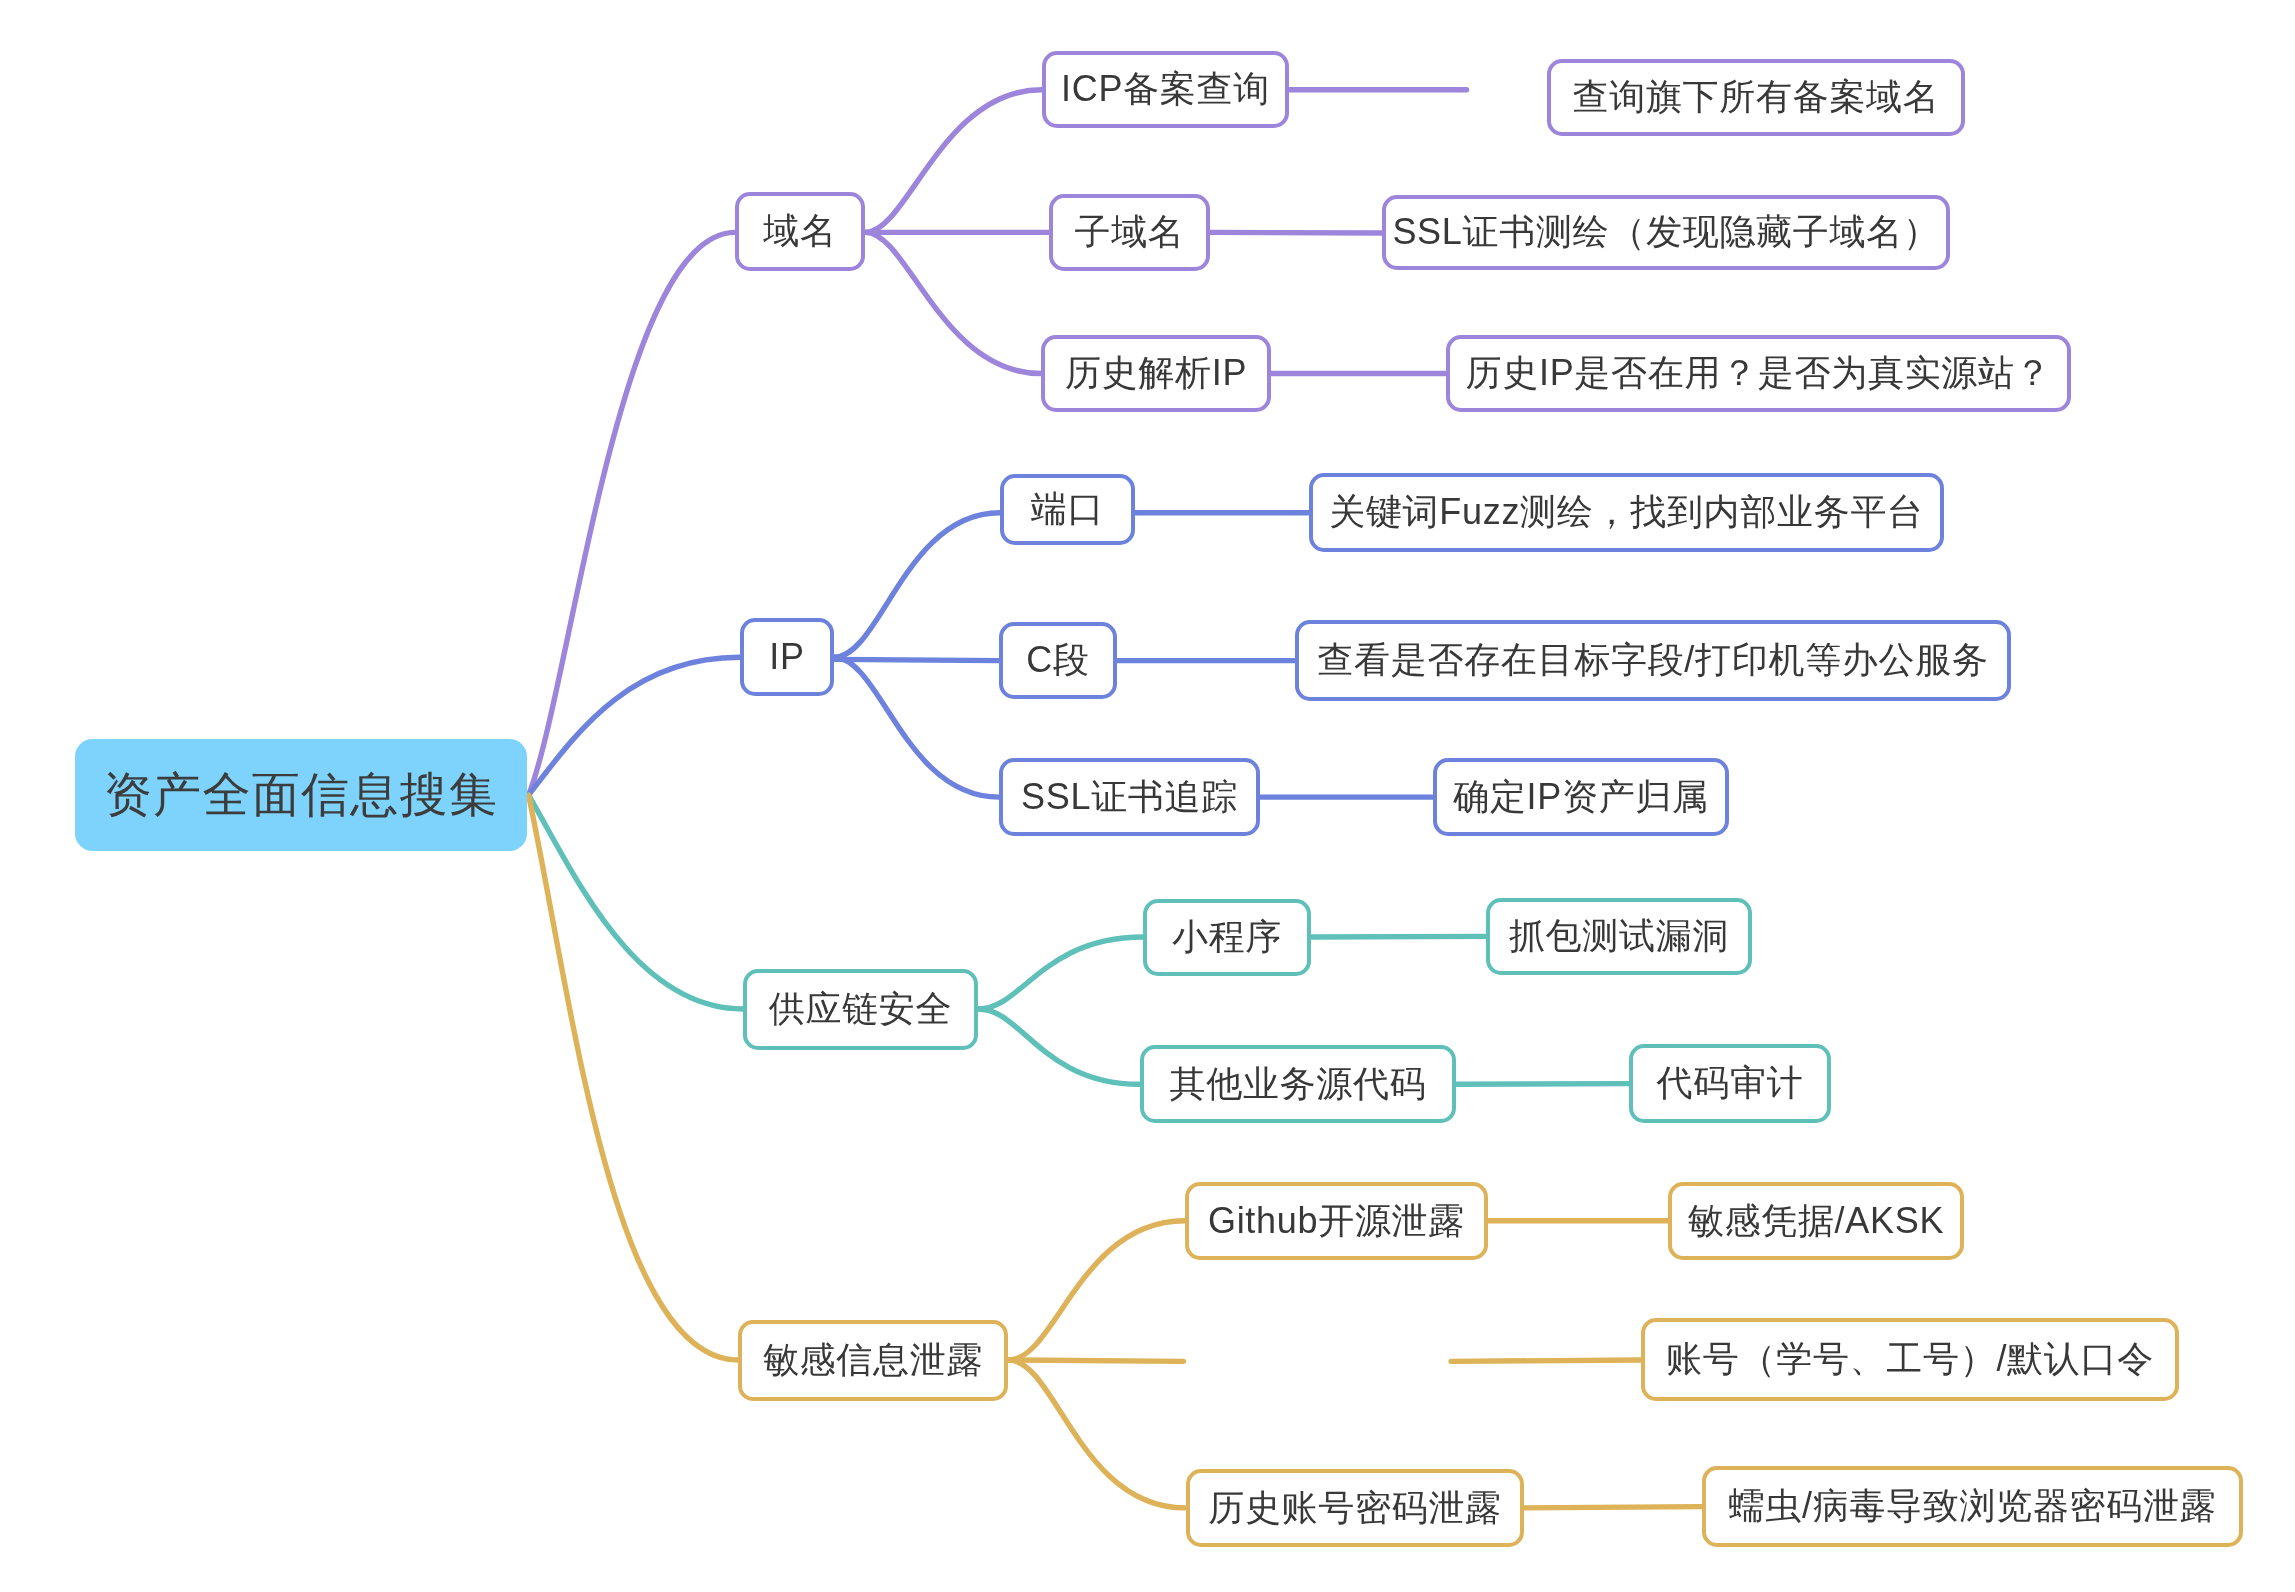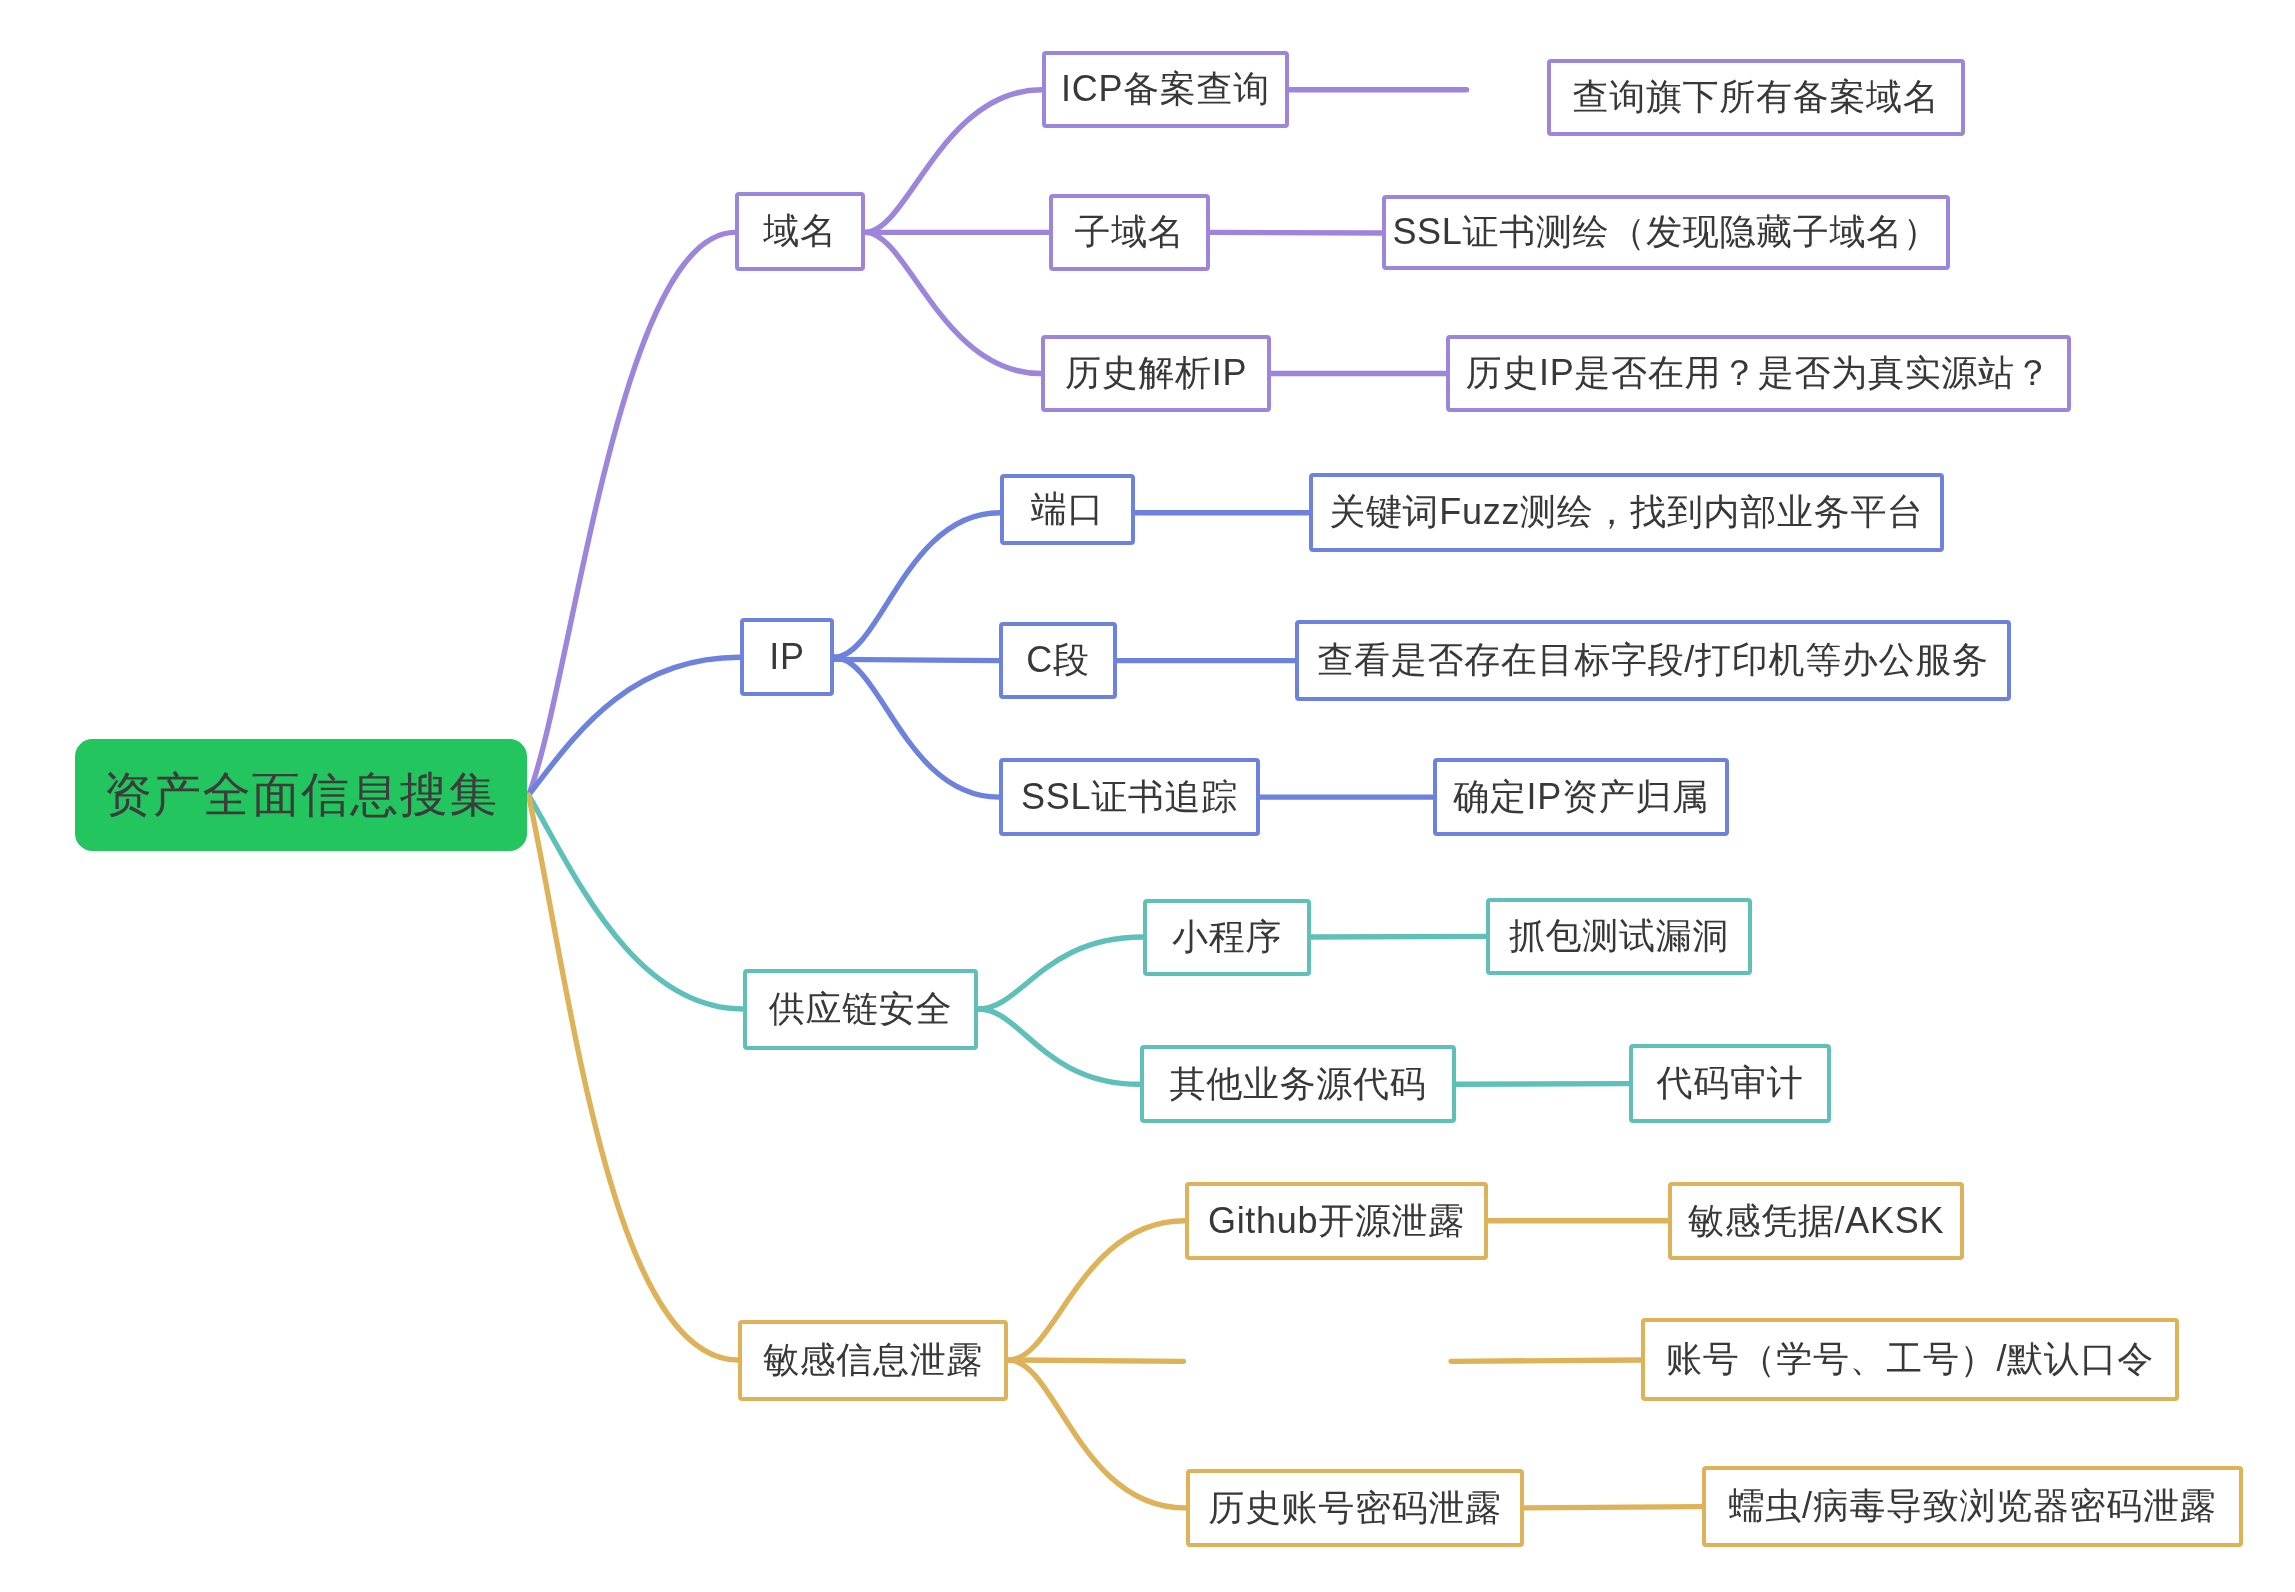--- a/index.html
+++ b/index.html
@@ -10,21 +10,21 @@
     font-family:"Liberation Sans","DejaVu Sans",sans-serif;
     overflow:hidden;
   }
   #wires{position:absolute;left:0;top:0;width:2295px;height:1593px;}
   #wires path{fill:none;stroke-width:8;stroke-linecap:round;}
   .node{
     position:absolute;
     box-sizing:border-box;
     background:#ffffff;
     border:4px solid #ec4899;
-    border-radius:4px;
+    border-radius:15px;
     display:flex;align-items:center;justify-content:center;
     font-size:36px;color:#383838;
     white-space:nowrap;
     letter-spacing:0.7px;
   }
   .root{
     border:none;
     border-radius:17.5px;
     font-size:48px;color:#3c3c3c;
     letter-spacing:1.3px;
@@ -69,21 +69,21 @@
       <path d="M 786 1182 C 850 1480, 910 2022, 1098 2022" stroke="#ddb258"></path>
       <path d="M 1500 2022 C 1570 2022, 1605 1815, 1762 1815" stroke="#ddb258"></path>
       <path d="M 1500 2022 L 1760 2024" stroke="#ddb258"></path>
       <path d="M 1500 2022 C 1570 2022, 1605 2242, 1763 2242" stroke="#ddb258"></path>
       <path d="M 2212 1815 L 2480 1815" stroke="#ddb258"></path>
       <path d="M 2158 2024 L 2440 2022" stroke="#ddb258"></path>
       <path d="M 2265 2242 L 2530 2240" stroke="#ddb258"></path>
     </g>
   </svg>
 
-  <div class="node root" style="left: 75px; top: 739px; width: 452px; height: 112px; background-color: #22c55e;">资产全面信息搜集</div>
+  <div class="node root" style="left: 75px; top: 739px; width: 452px; height: 112px; background-color: #7dd3fc;">资产全面信息搜集</div>
 
   <div class="node" style="left: 735px; top: 192px; width: 130px; height: 79px; border-color: rgb(157, 133, 219);">域名</div>
   <div class="node" style="left: 1042px; top: 51px; width: 247px; height: 77px; border-color: rgb(157, 133, 219);">ICP备案查询</div>
   <div class="node" style="left: 1547px; top: 51px; width: 418px; height: 77px; border-color: rgb(157, 133, 219); margin-top: 8px;">查询旗下所有备案域名</div>
   <div class="node" style="left: 1049px; top: 194px; width: 161px; height: 77px; border-color: rgb(157, 133, 219);">子域名</div>
   <div class="node" style="left: 1382px; top: 195px; width: 568px; height: 75px; border-color: rgb(157, 133, 219);">SSL证书测绘（发现隐藏子域名）</div>
   <div class="node" style="left: 1041px; top: 335px; width: 230px; height: 77px; border-color: rgb(157, 133, 219);">历史解析IP</div>
   <div class="node" style="left: 1446px; top: 335px; width: 625px; height: 77px; border-color: rgb(157, 133, 219);">历史IP是否在用？是否为真实源站？</div>
 
   <div class="node" style="left: 740px; top: 618px; width: 94px; height: 78px; border-color: rgb(109, 130, 221); text-align: right;">IP</div>

